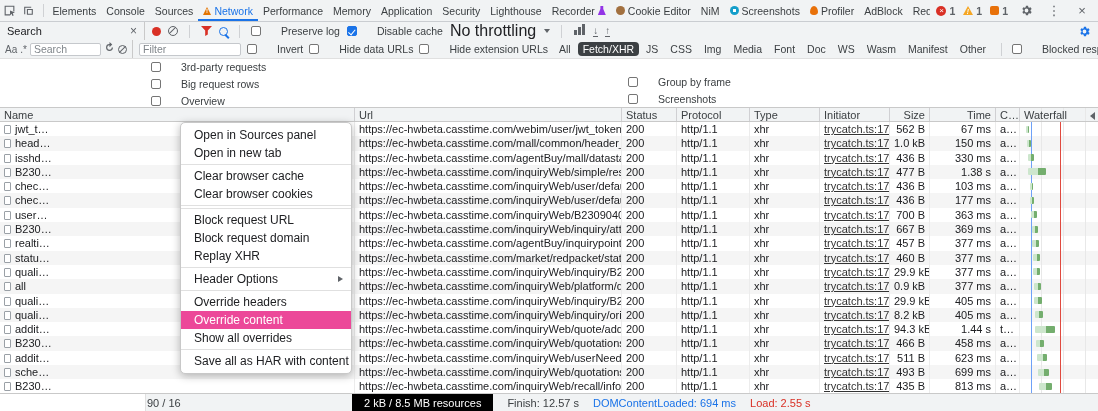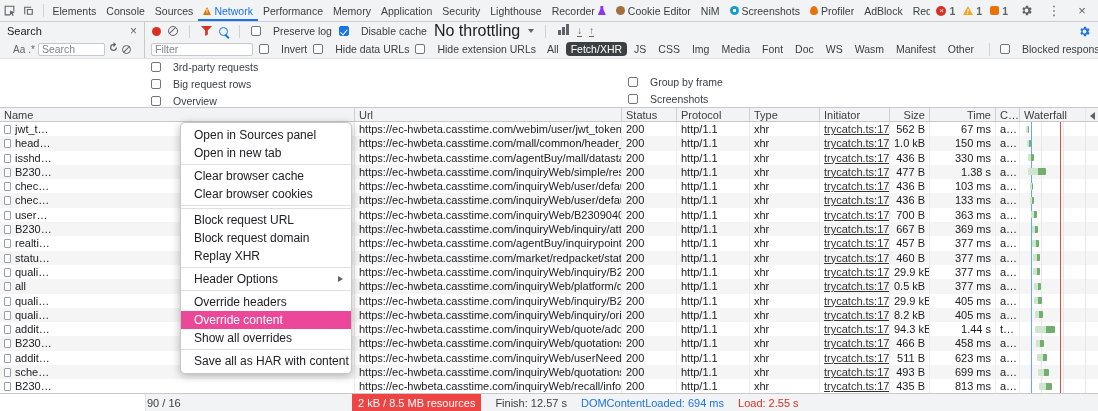--- a/index.html
+++ b/index.html
@@ -31,32 +31,32 @@
   
   .row1{display:flex;height:18px;background:#f1f3f4;box-sizing:border-box;align-items:stretch}
   .search-head{width:145px;flex:none;border-right:1px solid #c9c9c9;display:flex;align-items:center;justify-content:space-between;padding:0 7px;box-sizing:border-box;font-size:11px;color:#202124}
   .net-toolbar{flex:1;display:flex;align-items:center;gap:7px;padding:0 7px;overflow:hidden}
   .rec{width:9px;height:9px;border-radius:50%;background:#d93025;flex:none}
   .clear-ic{width:10px;height:10px;border:1.3px solid #5f6368;border-radius:50%;position:relative;flex:none;box-sizing:border-box}
   .clear-ic::after{content:"";position:absolute;left:-1px;top:3px;width:9px;height:1.3px;background:#5f6368;transform:rotate(-45deg)}
   .funnel{width:11px;height:10px;background:#d93025;clip-path:polygon(0 0,100% 0,62% 45%,62% 86%,38% 100%,38% 45%);flex:none}
   .mag{width:7px;height:7px;border:1.6px solid #1a73e8;border-radius:50%;position:relative;flex:none;box-sizing:content-box}
   .mag::after{content:"";position:absolute;left:6px;top:6px;width:5px;height:1.6px;background:#1a73e8;transform:rotate(45deg);transform-origin:0 0}
-  .cb{display:inline-flex;align-items:center;gap:12px;font-size:10.5px;color:#3c4043;white-space:nowrap;flex:none}
+  .cb{display:inline-flex;align-items:center;gap:20px;font-size:10.5px;color:#3c4043;white-space:nowrap;flex:none}
   .box{width:10px;height:10px;border:1px solid #757575;border-radius:2px;background:#fff;position:relative;flex:none;box-sizing:border-box}
   .box.checked{background:#1a73e8;border-color:#1a73e8}
   .box.checked::after{content:"";position:absolute;left:2.5px;top:0.5px;width:3px;height:5.5px;border:solid #fff;border-width:0 1.6px 1.6px 0;transform:rotate(40deg)}
   .select{display:inline-flex;align-items:center;gap:8px;font-size:16px;color:#202124;flex:none}
   .dn{width:0;height:0;border-left:3.5px solid transparent;border-right:3.5px solid transparent;border-top:4px solid #5f6368}
   .arr{font-size:10px;font-weight:700;color:#5f6368;border-bottom:1.5px solid #5f6368;line-height:10px;flex:none}
   .gear-right{margin-left:auto;display:inline-flex;align-items:center;flex:none}
 
   
   .row2{display:flex;height:19px;background:#f1f3f4;border-bottom:1px solid #e0e0e0;box-sizing:border-box;align-items:stretch}
-  .search-controls{width:145px;flex:none;border-right:1px solid #c9c9c9;display:flex;align-items:center;gap:3px;padding:0 13px;box-sizing:border-box}
+  .search-controls{width:133px;flex:none;border-right:1px solid #c9c9c9;display:flex;align-items:center;gap:3px;padding:0 5px;box-sizing:border-box}
   .mini{font-size:10px;color:#5f6368;line-height:11px;flex:none}
   .s-input,.f-input{height:13px;border:1px solid #c5c8cc;border-radius:2px;font-size:10.5px;padding:0 3px;background:#fff;color:#202124;font-family:inherit;box-sizing:border-box}
   .s-input{flex:1;min-width:0}
   .f-input{width:102px;flex:none}
   input::placeholder{color:#80868b}
   .filter-bar{flex:1;display:flex;align-items:center;gap:6px;padding:0 6px;overflow:hidden;white-space:nowrap}
   .chips{display:flex;align-items:center;gap:2px;flex:none}
   .chip{font-size:10.5px;color:#3c4043;padding:1px 5px;border-radius:4px;flex:none}
   .chip.active{background:#3c4043;color:#fff}
 
@@ -90,21 +90,21 @@
   .mi.hl{background:#ec4899;color:#fff}
   .sep{height:1px;background:#e0e0e0;margin:2px 0}
   .subarrow{width:0;height:0;border-top:3.5px solid transparent;border-bottom:3.5px solid transparent;border-left:5px solid #5f6368}
 
   
   .statusbar{position:absolute;left:0;right:0;bottom:0;height:18px;background:#f1f3f4;border-top:1px solid #c9c9c9;
     display:flex;align-items:center;gap:14px;padding-left:147px;font-size:11px;color:#3c4043;z-index:5;box-sizing:border-box}
   .statusbar::before{content:"";position:absolute;left:0;top:0;bottom:0;width:145px;background:#fff;border-right:1px solid #e0e0e0}
   .statusbar .seg{flex:none;white-space:nowrap}
   .statusbar .seg:nth-of-type(1){width:191px}
-  .seg.selected{background:#ef4444;color:#fff;align-self:stretch;display:inline-flex;align-items:center;padding:0 6px}
+  .seg.selected{background:#000000;color:#fff;align-self:stretch;display:inline-flex;align-items:center;padding:0 12px}
   .seg.blue{color:#1a73e8}
   .seg.red{color:#d93025}
 </style>
 </head>
 <body>
 
 <div class="devtools">
 
   <header class="tabbar">
     <span class="tbicon">
@@ -400,21 +400,21 @@
           </span>
         </div>
         <div class="tr">
           <span class="tc col-name"><i class="doc"></i><span>chec…</span></span>
           <span class="tc col-url">https://ec-hwbeta.casstime.com/inquiryWeb/user/default/guide/PICT…</span>
           <span class="tc col-status">200</span>
           <span class="tc col-protocol">http/1.1</span>
           <span class="tc col-type">xhr</span>
           <span class="tc col-initiator"><span class="link">trycatch.ts:179</span></span>
           <span class="tc col-size">436 B</span>
-          <span class="tc col-time">133 ms</span>
+          <span class="tc col-time">177 ms</span>
           <span class="tc col-c">a…</span>
           <span class="tc col-waterfall">
             <i class="wbar" style="left: 10px; width: 4px;"></i>
           </span>
         </div>
         <div class="tr">
           <span class="tc col-name"><i class="doc"></i><span>user…</span></span>
           <span class="tc col-url">https://ec-hwbeta.casstime.com/inquiryWeb/B23090407282/list/user…</span>
           <span class="tc col-status">200</span>
           <span class="tc col-protocol">http/1.1</span>
@@ -483,21 +483,21 @@
             <i class="wbar" style="left: 13px; width: 7px;"></i>
           </span>
         </div>
         <div class="tr">
           <span class="tc col-name"><i class="doc"></i><span>all</span></span>
           <span class="tc col-url">https://ec-hwbeta.casstime.com/inquiryWeb/platform/quality/all</span>
           <span class="tc col-status">200</span>
           <span class="tc col-protocol">http/1.1</span>
           <span class="tc col-type">xhr</span>
           <span class="tc col-initiator"><span class="link">trycatch.ts:179</span></span>
-          <span class="tc col-size">0.5 kB</span>
+          <span class="tc col-size">0.9 kB</span>
           <span class="tc col-time">377 ms</span>
           <span class="tc col-c">a…</span>
           <span class="tc col-waterfall">
             <i class="wbar" style="left: 14px; width: 7px;"></i>
           </span>
         </div>
         <div class="tr">
           <span class="tc col-name"><i class="doc"></i><span>quali…</span></span>
           <span class="tc col-url">https://ec-hwbeta.casstime.com/inquiryWeb/inquiry/B23090407282/…</span>
           <span class="tc col-status">200</span>

